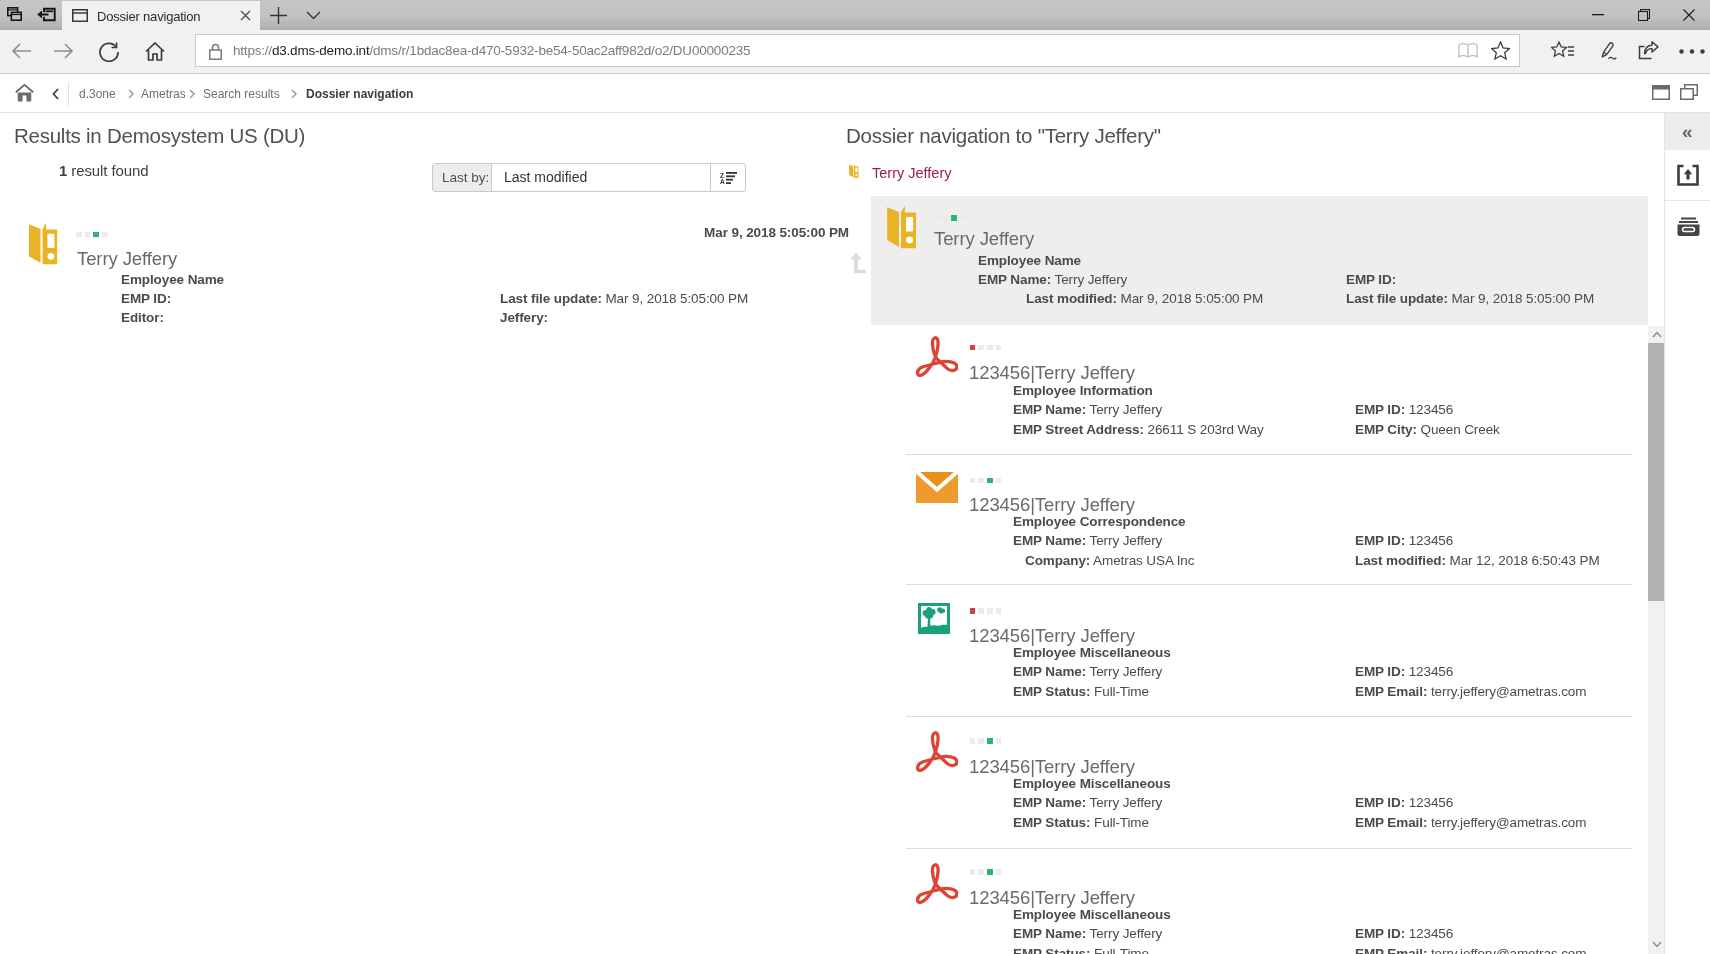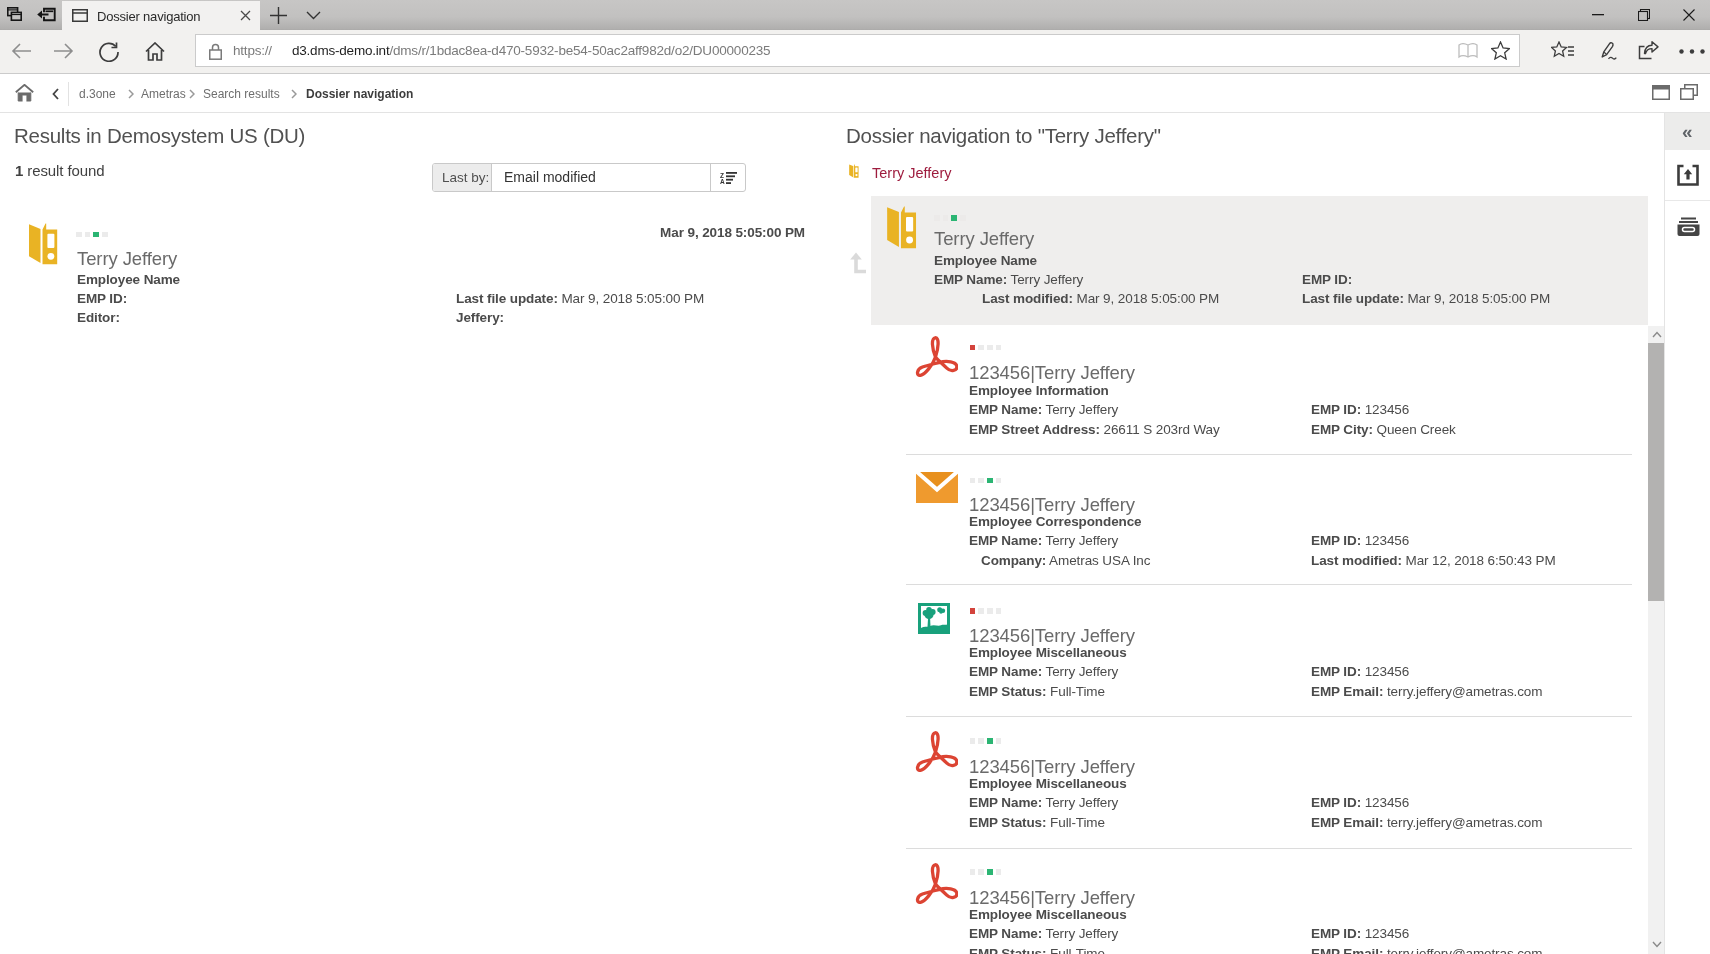--- a/index.html
+++ b/index.html
@@ -8,26 +8,26 @@
 .abs { position:absolute; }
 #titlebar { position:absolute; left:0; top:0; width:1710px; height:30px;
   background:linear-gradient(#c7c6c5 0%,#c2c1c0 55%,#b0afae 97%,#a8a7a6 100%); }
 #tab { position:absolute; left:62px; top:1px; width:198px; height:29px; background:#f2f1f0; }
 #tabtitle { position:absolute; left:35px; top:8px; font-size:13px; color:#2a2a2a; white-space:nowrap; letter-spacing:-0.2px; }
 #addrbar { position:absolute; left:0; top:30px; width:1710px; height:44px;
   background:#f2f1ef; border-bottom:1px solid #cbcbcb; }
 #urlbox { position:absolute; left:195px; top:4px; width:1325px; height:33px;
   background:#fff; border:1px solid #cbcbcb; }
 #urltext { position:absolute; left:37px; top:8px; font-size:13.5px; color:#7b7b7b; letter-spacing:-0.2px; white-space:pre; }
-#urltext b { color:#1f1f1f; font-weight:normal;margin-left:20px; }
+#urltext b { color:#1f1f1f; font-weight:normal; }
 #breadcrumb { position:absolute; left:0; top:74px; width:1710px; height:39px;
   background:#fff; border-bottom:1px solid #e3e3e3; }
 .bc { position:absolute; top:13px; font-size:12px; color:#6e6e6e; }
 h1.pg { position:absolute; font-size:20.5px; font-weight:normal; color:#515151; letter-spacing:-0.25px; white-space:nowrap; }
-.meta { position:absolute; font-size:13.5px; color:#4b4b4b; letter-spacing:-0.1px; white-space:pre; }
+.meta { position:absolute; font-size:13.5px; color:#4b4b4b; letter-spacing:-0.1px; white-space:pre;margin-left:44px; }
 .meta b { font-weight:bold; }
 .title { position:absolute; font-size:18.5px; color:#6a6a6a; letter-spacing:-0.1px; white-space:pre; }
 .dots { position:absolute; }
 .dot { position:absolute; width:5.6px; height:5.6px; }
 .sepline { position:absolute; left:906px; width:726px; height:1px; background:#dcdcdc; } 
 </style>
 </head>
 <body>
 
 <div id="titlebar">
@@ -151,21 +151,21 @@
     <rect x="0.75" y="4.75" width="12.5" height="10.5" fill="#fff" stroke="#6b6b6b" stroke-width="1.5"></rect>
   </svg>
 </div>
 
 <h1 class="pg" style="left:14px;top:123.5px">Results in Demosystem US (DU)</h1>
 <div class="meta" style="left:15px;top:161.5px;font-size:15px;color:#414141"><b>1</b> result found</div>
 
 <div class="abs" style="left:432px;top:163px;width:314px;height:29px;border:1px solid #c9c9c9;border-radius:3px;background:#fff">
   <div class="abs" style="left:0;top:0;width:59px;height:27px;background:#ececec;border-right:1px solid #c9c9c9;border-radius:2px 0 0 2px"></div>
   <div class="abs" style="left:9px;top:6px;font-size:13.5px;color:#4f4f4f">Last by:</div>
-  <div class="abs" style="left:71px;top:5px;font-size:14px;color:#333">Email modified</div>
+  <div class="abs" style="left:71px;top:5px;font-size:14px;color:#333">Last modified</div>
   <div class="abs" style="left:277px;top:0;width:1px;height:27px;background:#c9c9c9"></div>
   <svg class="abs" style="left:287px;top:8px" width="17" height="12" viewBox="0 0 17 12">
     <text x="0" y="5.5" font-size="6.5" font-weight="bold" fill="#333" font-family="Liberation Sans">Z</text>
     <text x="0" y="12" font-size="6.5" font-weight="bold" fill="#333" font-family="Liberation Sans">A</text>
     <rect x="6" y="0" width="11" height="1.8" fill="#333"></rect>
     <rect x="6" y="3.4" width="9" height="1.8" fill="#333"></rect>
     <rect x="6" y="6.8" width="7" height="1.8" fill="#333"></rect>
     <rect x="6" y="10.2" width="5" height="1.8" fill="#333"></rect>
   </svg>
 </div>

